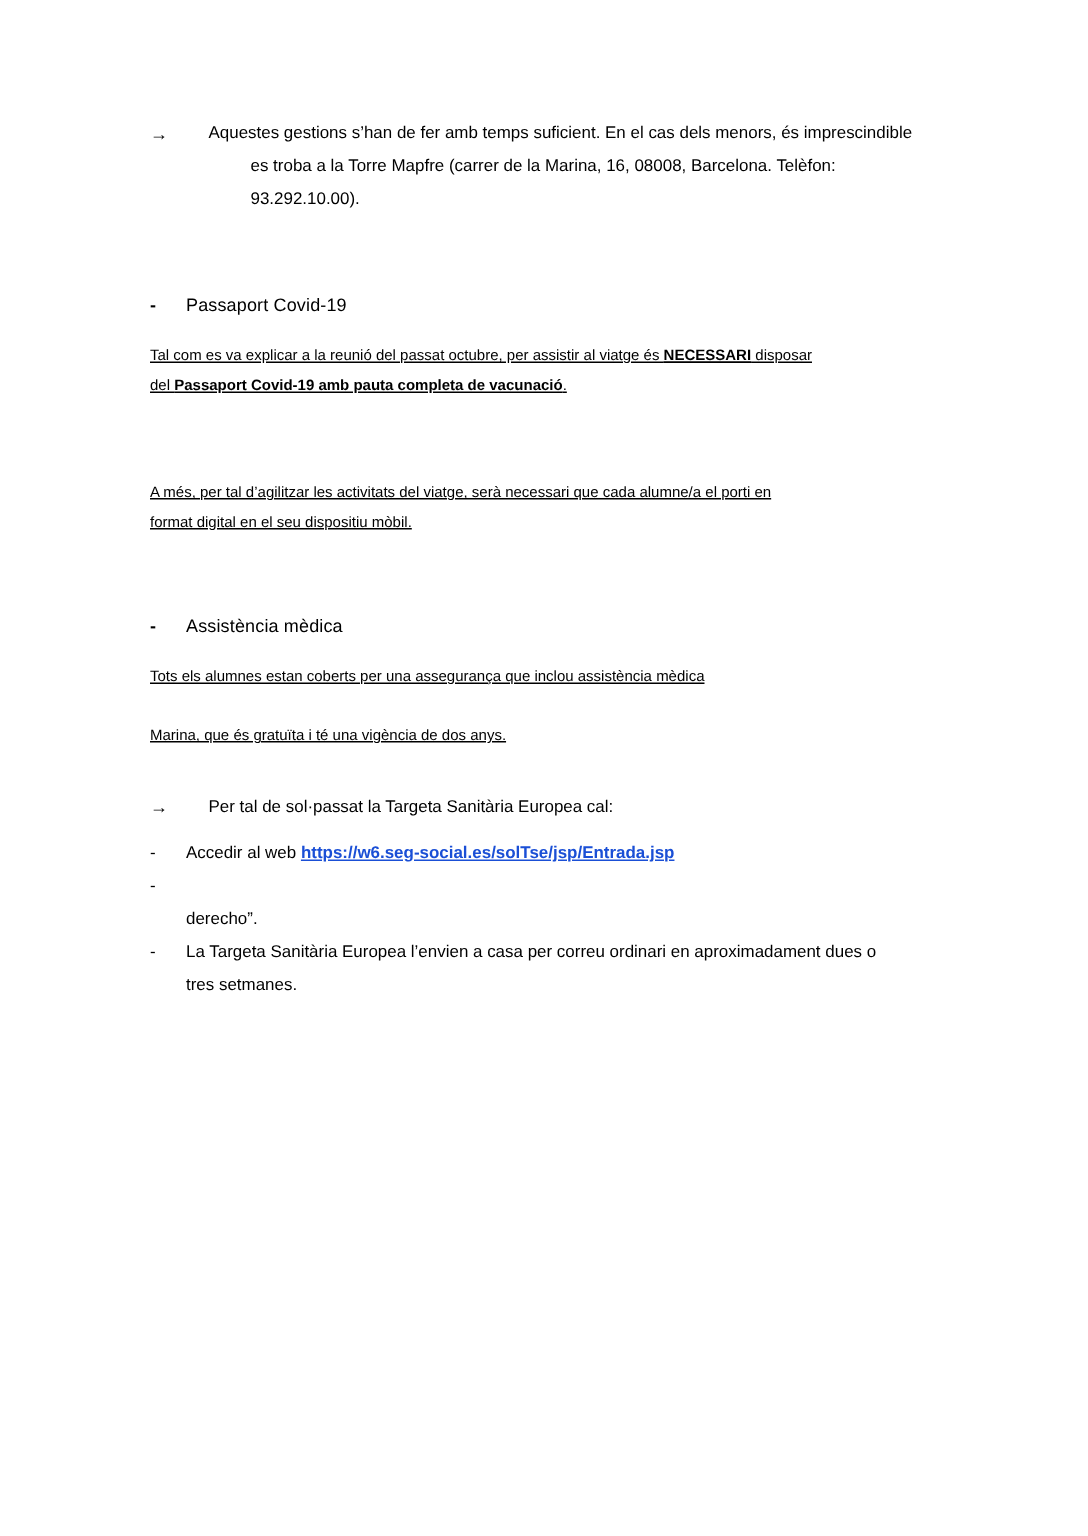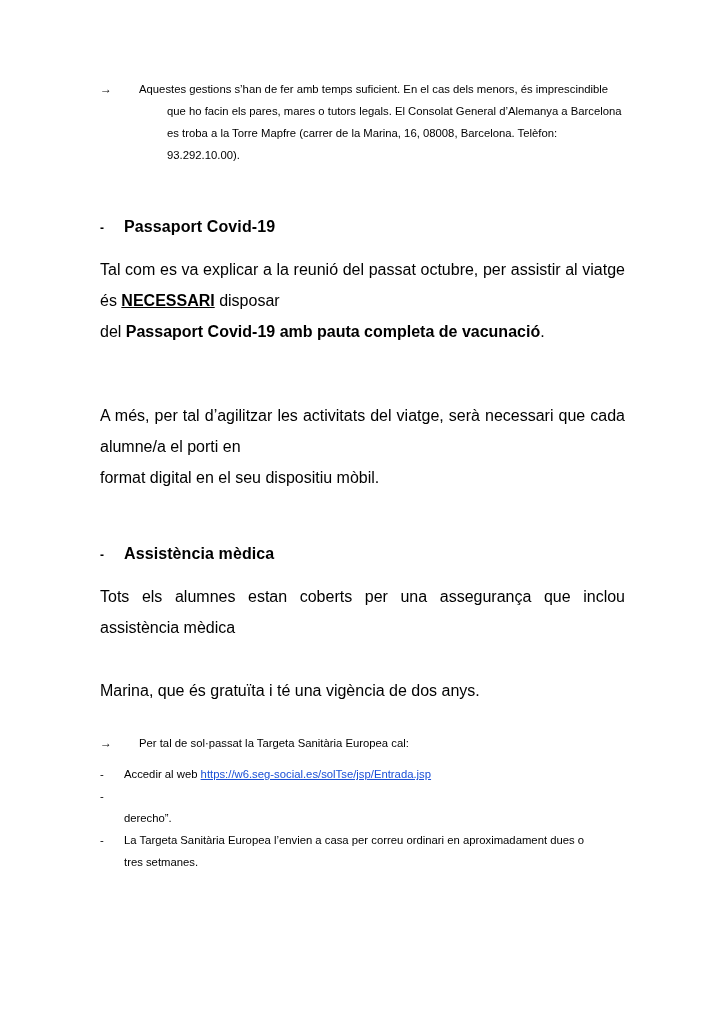--- a/index.html
+++ b/index.html
@@ -22,24 +22,25 @@
     padding: 78px 100px 0 100px;
     position: relative;
   }
   .content {
     width: 525px;
   }
 
   
   p.para {
     margin: 0;
-    font-size: 16px;
+    font-size: 10px;
     line-height: 1.95;
     text-align: justify;
     text-justify: inter-word;
+    text-decoration: underline;
   }
 
   
   .arrow-block {
     display: flex;
     align-items: flex-start;
     margin: 0;
   }
   .arrow-glyph {
     flex: 0 0 auto;
@@ -73,38 +74,39 @@
     display: flex;
     align-items: baseline;
   }
   .heading-dash {
     flex: 0 0 auto;
     width: 24px;
     font-size: 12px;
     font-weight: bold;
   }
   .heading-text {
-    font-size: 16px;
-    font-weight: bold;
+    font-size: 12px;
+    font-weight: normal;
     letter-spacing: 0.1px;
   }
 
   
   .sp-26 { height: 26px; }
   .sp-18 { height: 18px; }
   .sp-52 { height: 52px; }
   .sp-8  { height: 8px; }
 
   
   .b { font-weight: bold; }
   .bu { font-weight: bold; text-decoration: underline; }
   a.link, .link {
     color: #1a4fd6;
     text-decoration: underline;
     word-break: break-all;
+    font-weight: bold;
   }
 
   
   .dash-list {
     margin: 0;
     padding: 0;
     list-style: none;
   }
   .dash-item {
     display: flex;
@@ -124,21 +126,20 @@
 </head>
 <body>
 
 <div class="page">
   <div class="content">
 
     <div class="arrow-block hang">
       <span class="arrow-glyph">→</span>
       <span class="arrow-text">
         <span>Aquestes gestions s’han de fer amb temps suficient. En el cas dels menors, és imprescindible</span>
-        <span class="cont">que ho facin els pares, mares o tutors legals. El Consolat General d’Alemanya a Barcelona</span>
         <span class="cont">es troba a la Torre Mapfre (carrer de la Marina, 16, 08008, Barcelona. Telèfon:</span>
         <span class="cont last">93.292.10.00).</span>
       </span>
     </div>
 
     <div class="sp-52"></div>
 
     <div class="heading-row">
       <span class="heading-dash">-</span>
       <span class="heading-text">Passaport Covid-19</span>

